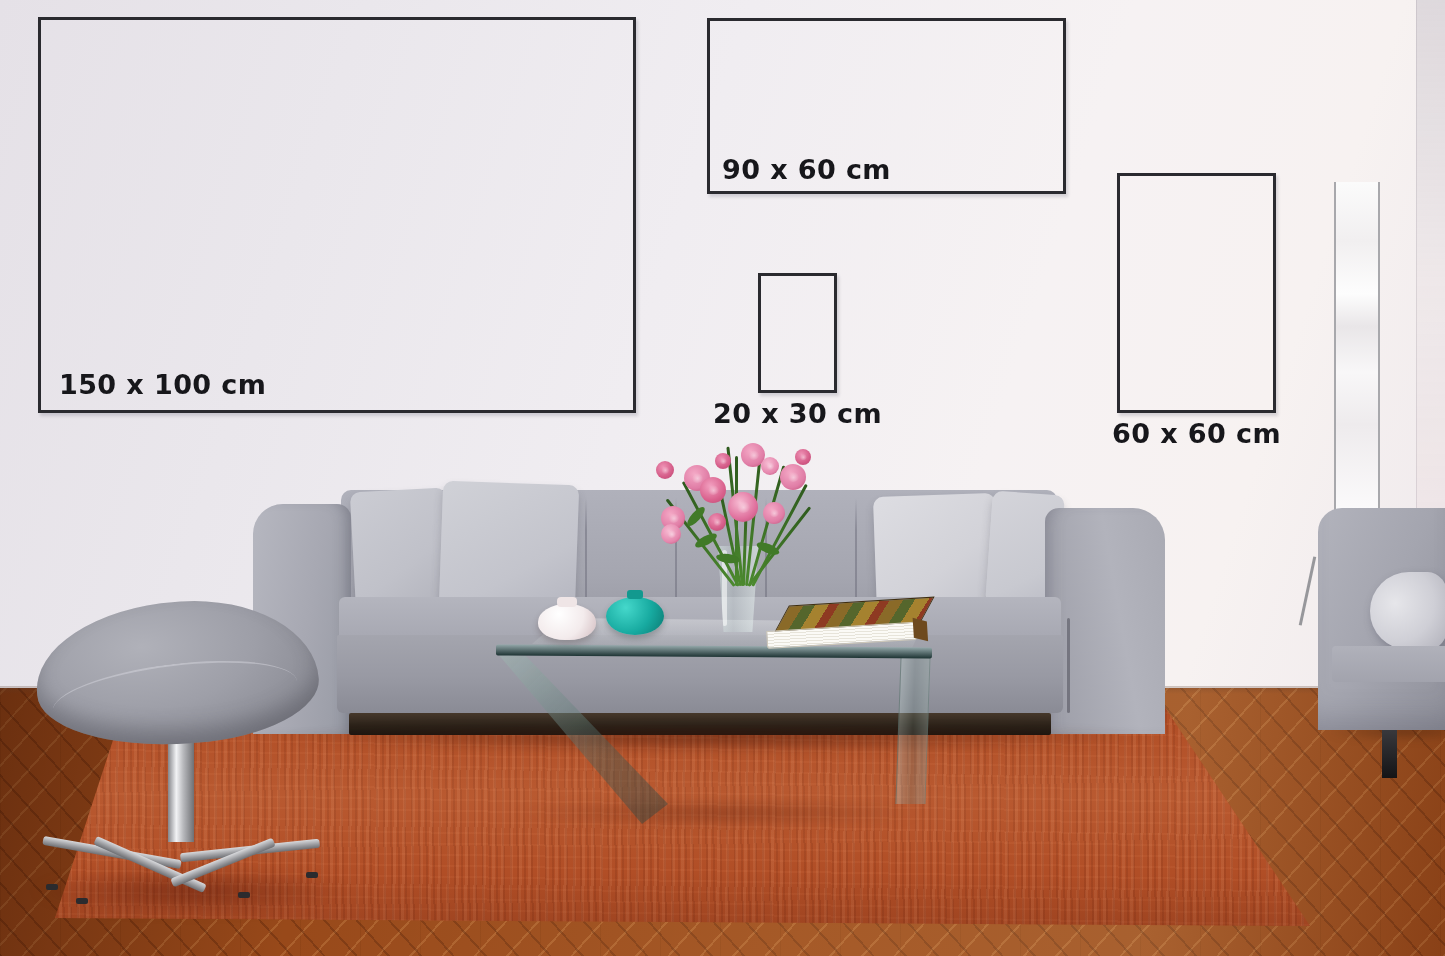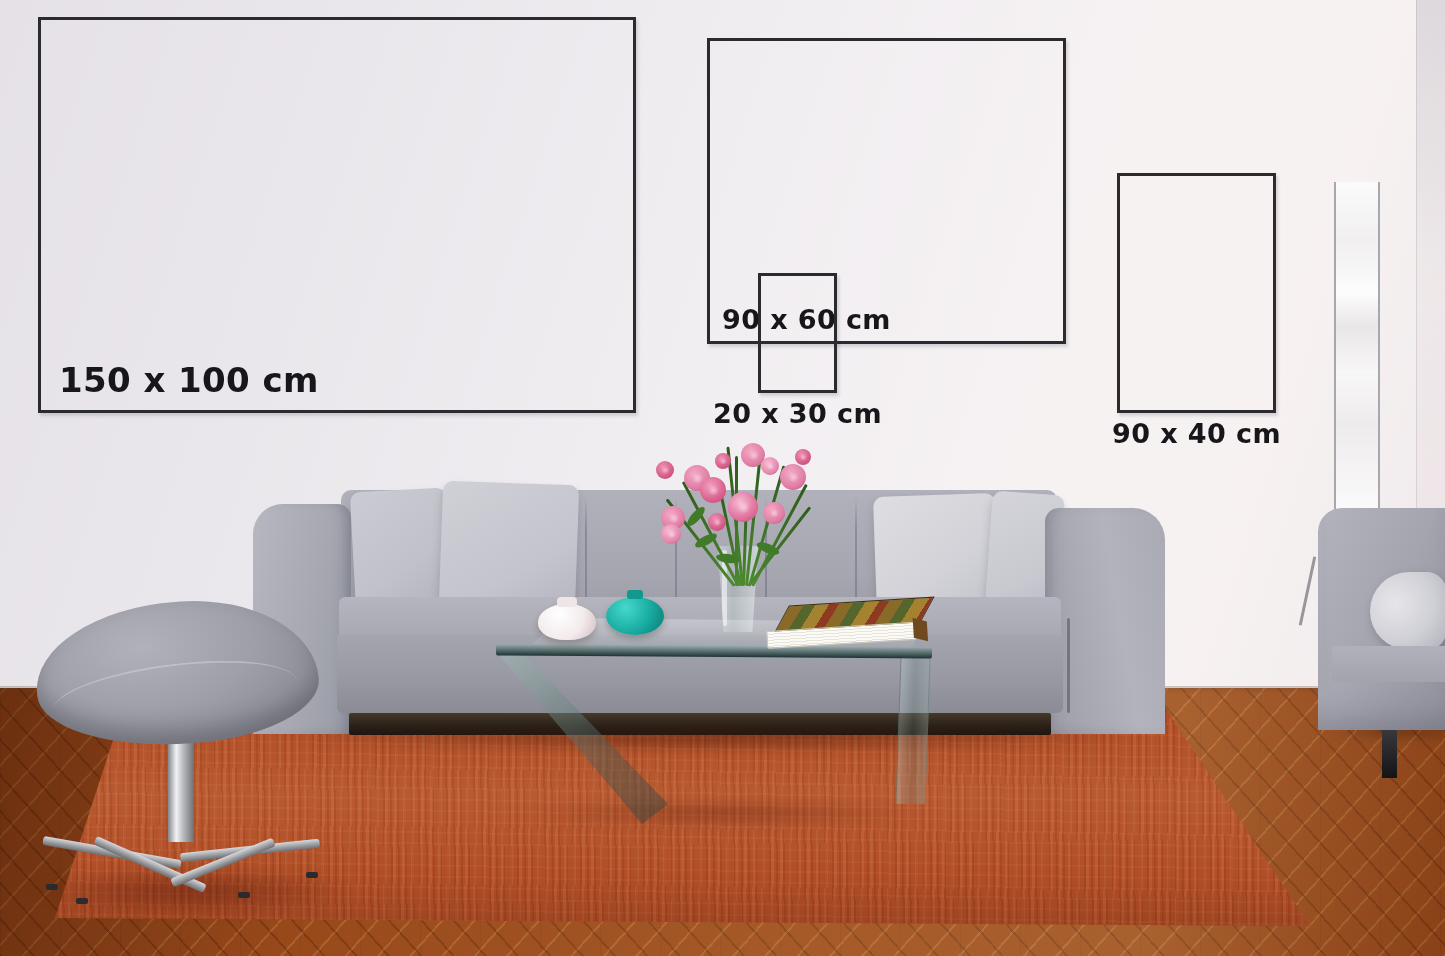--- a/index.html
+++ b/index.html
@@ -29,27 +29,27 @@
     background-image:
       linear-gradient(to bottom,rgba(60,15,5,.38) 0%,rgba(0,0,0,0) 14%,rgba(255,190,140,.10) 45%,rgba(0,0,0,0) 75%,rgba(70,20,8,.20) 100%),
       repeating-linear-gradient(91deg,rgba(255,190,150,.11) 0 3px,rgba(0,0,0,0) 3px 9px),
       repeating-linear-gradient(89deg,rgba(80,20,5,.13) 0 2px,rgba(0,0,0,0) 2px 7px),
       repeating-linear-gradient(1deg,rgba(255,160,110,.07) 0 2px,rgba(0,0,0,0) 2px 11px);}
 
   
   .pframe{border:3px solid var(--frame-border,#2a2a2f);
     box-shadow:2px 3px 3px rgba(40,40,60,.16);}
   .f150{left:38px;top:17px;width:598px;height:396px;}
-  .f90{left:707px;top:18px;width:359px;height:306px;margin-top:20px;}
+  .f90{left:707px;top:18px;width:359px;height:176px;}
   .f20{left:758px;top:273px;width:79px;height:120px;}
   .fa4{left:952px;top:287px;width:81px;height:118px;}
   .f60{left:1117px;top:173px;width:159px;height:240px;}
   .plabel{position:absolute;color:var(--label-text,#17171b);font-weight:700;
     letter-spacing:.4px;white-space:nowrap;line-height:1.15;}
-  .lab-inside-150{left:18px;bottom:10px;font-size:34px;}
+  .lab-inside-150{left:18px;bottom:10px;font-size:27px;}
   .lab-inside-90{left:12px;bottom:6px;font-size:27px;}
   .lab-below{left:50%;top:100%;transform:translateX(-50%);margin-top:8px;font-size:27px;text-align:center;}
 
   
   .sofa-main{left:253px;top:487px;width:912px;height:252px;}
   .sm-arm-left{left:0;top:17px;width:98px;height:230px;border-radius:30px 14px 0 0;
     background:linear-gradient(100deg,#b6b7c0 0%,#a7a8b2 55%,#979aa4 100%);
     box-shadow:inset -12px 0 14px -8px rgba(60,60,75,.35);}
   .sm-arm-left::after{content:"";position:absolute;right:6px;top:108px;width:3px;height:92px;
     background:rgba(60,60,72,.45);border-radius:2px;}
@@ -184,21 +184,21 @@
   <div class="pframe f150">
     <div class="plabel lab-inside-150">150 x 100 cm</div>
   </div>
   <div class="pframe f90">
     <div class="plabel lab-inside-90">90 x 60 cm</div>
   </div>
   <div class="pframe f20">
     <div class="plabel lab-below">20 x 30 cm</div>
   </div>
   <div class="pframe f60">
-    <div class="plabel lab-below">90 x 40 cm</div>
+    <div class="plabel lab-below">60 x 60 cm</div>
   </div>
 
   <div class="lamp-column"></div>
   <div class="lamp-foot"></div>
 
   <div class="sofa-main">
     <div class="sm-back">
       <div class="sm-seam" style="left:244px"></div>
       <div class="sm-seam" style="left:334px"></div>
       <div class="sm-seam" style="left:424px"></div>

